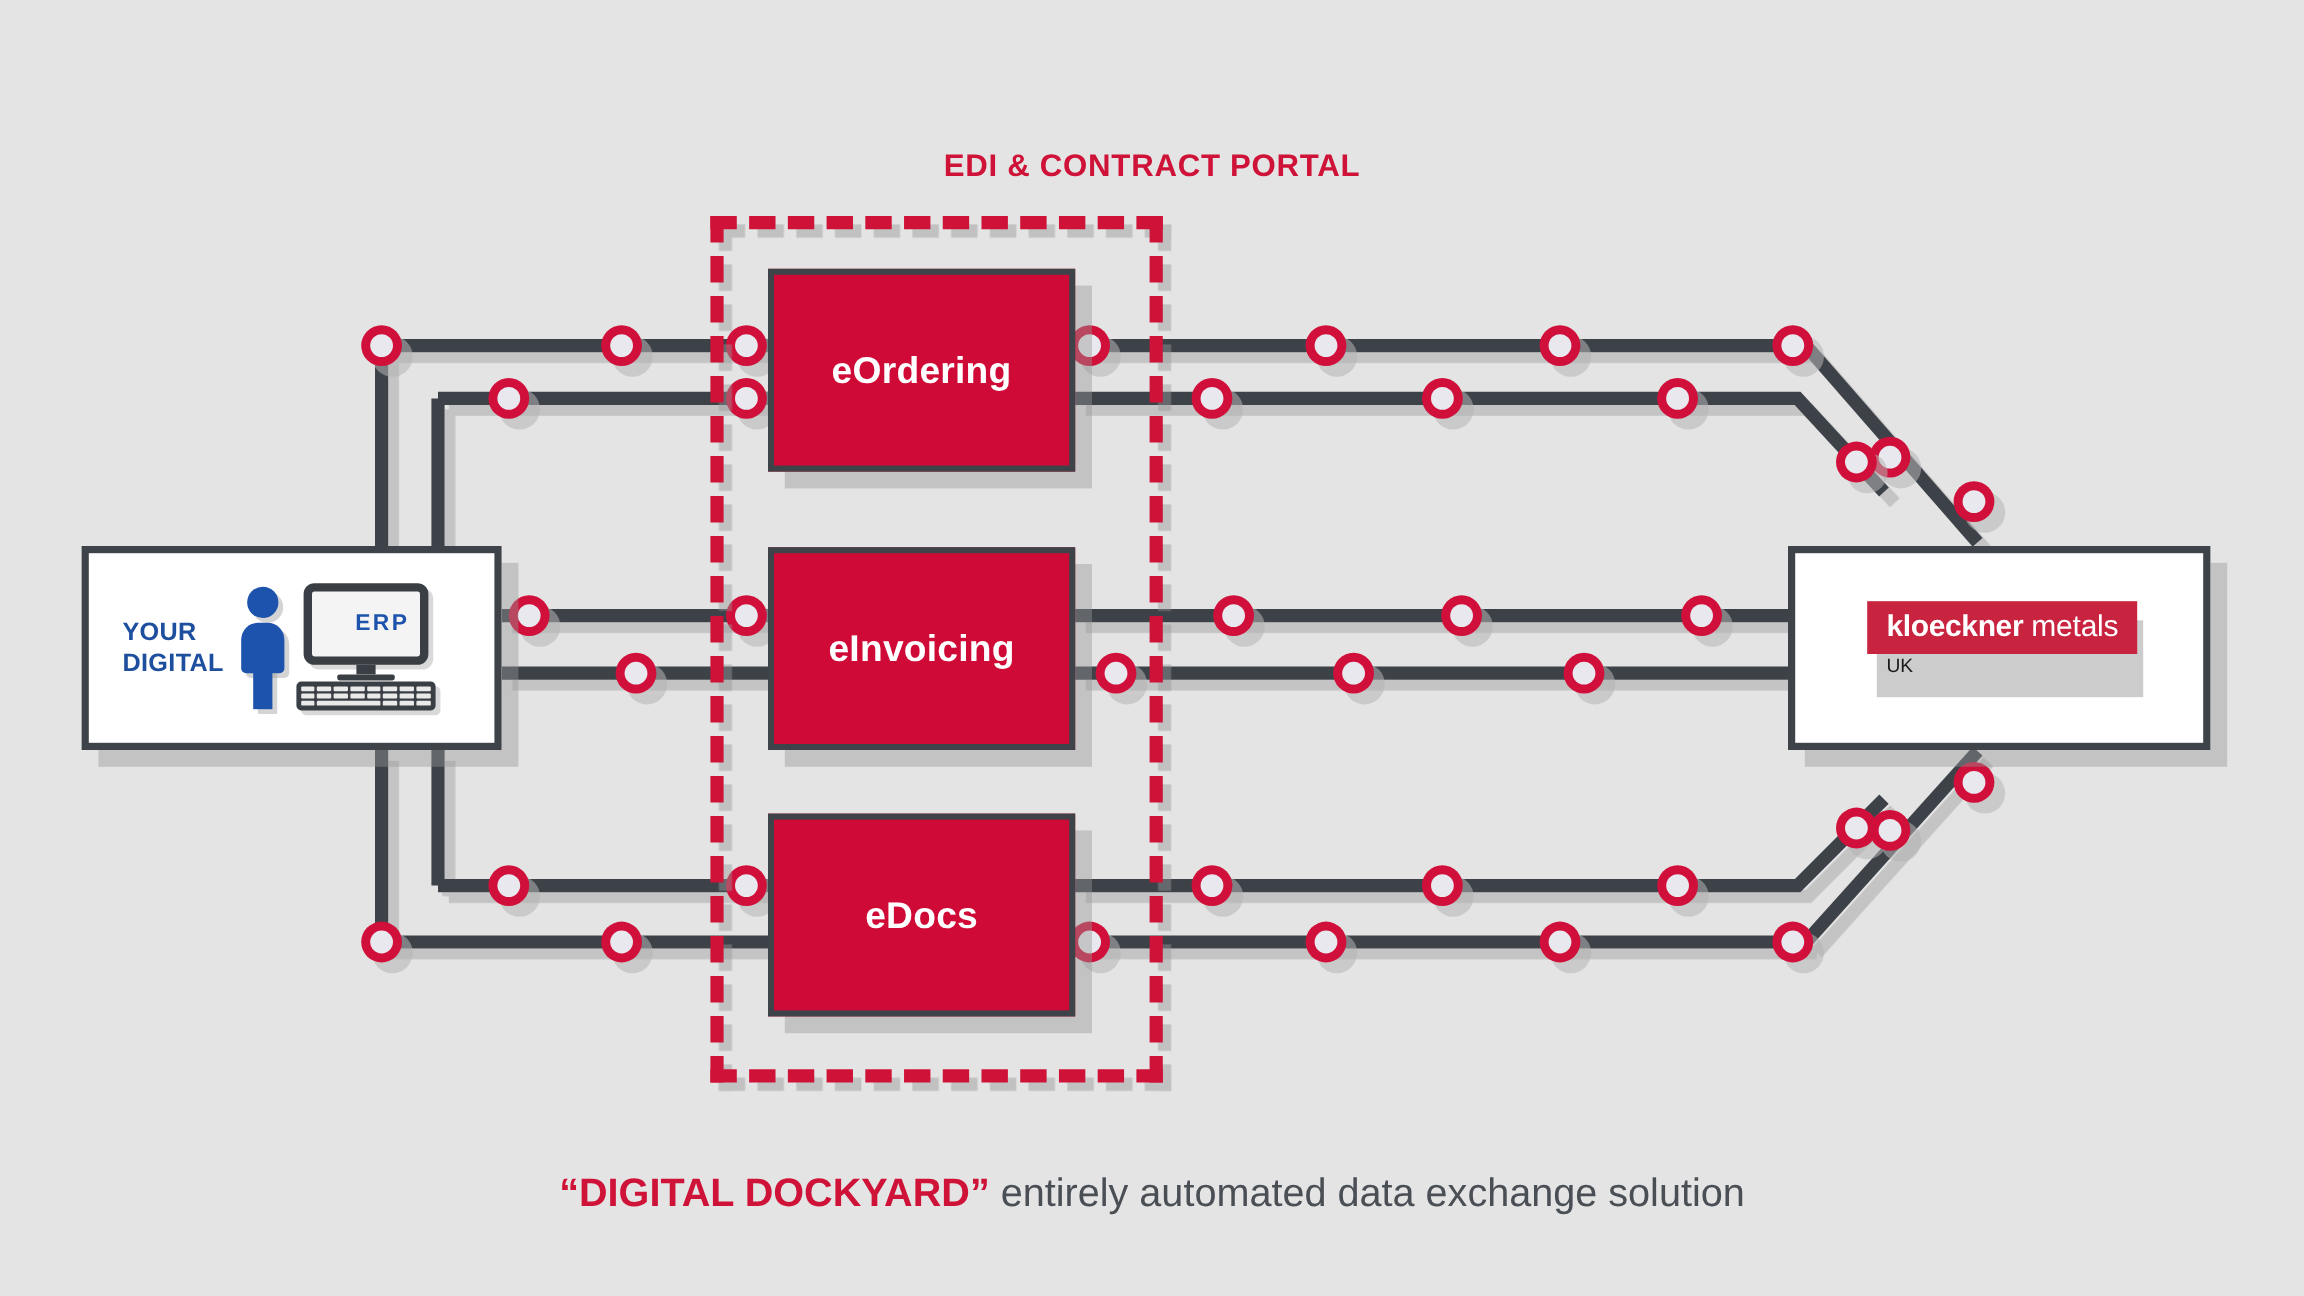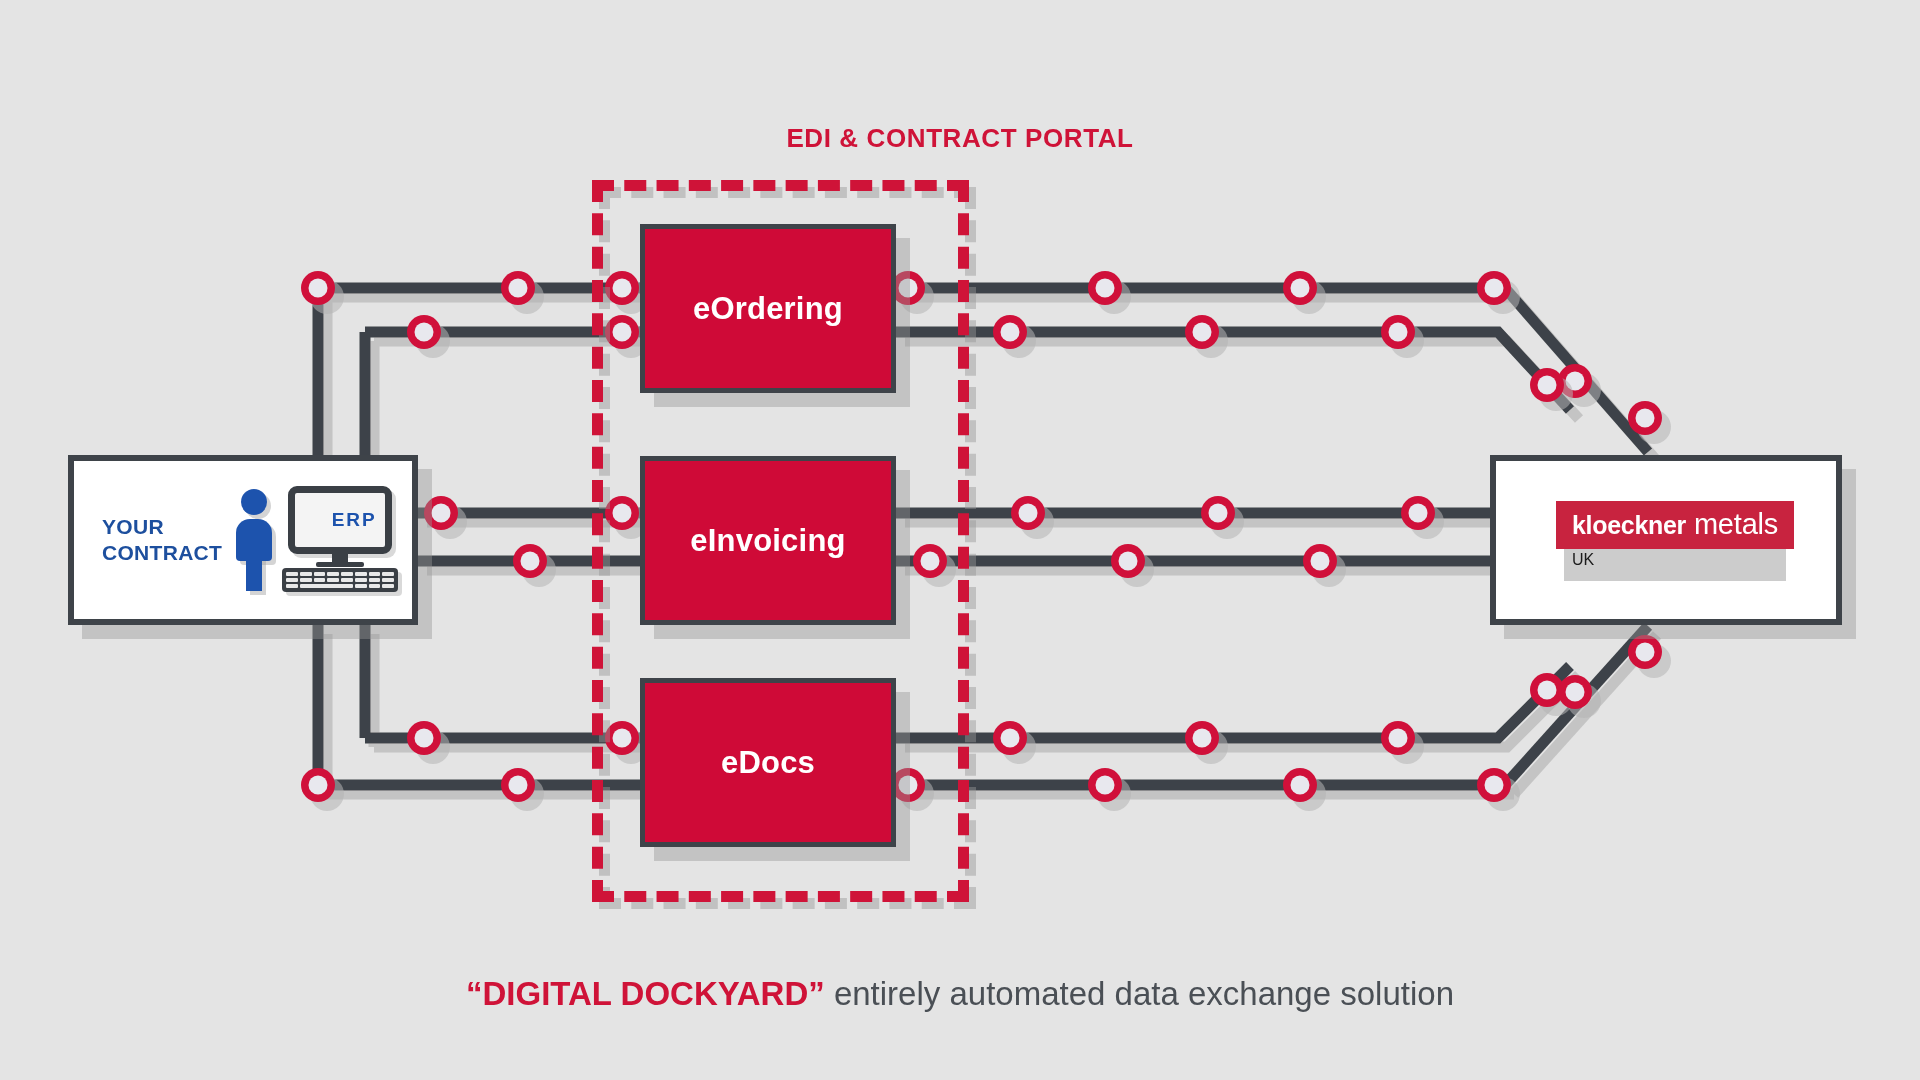--- a/index.html
+++ b/index.html
@@ -112,21 +112,21 @@
   .klo-wrap{position:absolute;left:60px;top:40px;}
   .klo-band{
     position:absolute;left:8px;top:16px;width:222px;height:64px;background:#cccccc;z-index:0;
   }
   .klo-red{
     position:relative;z-index:1;
     background:#c8233f;padding:7px 16px 8px 16px;
     display:inline-block;white-space:nowrap;
   }
   .klo-red .b{color:#fff;font-size:25px;font-weight:bold;letter-spacing:-.3px;}
-  .klo-red .n{color:#fff;font-size:29px;font-weight:normal;letter-spacing:-.2px;}
+  .klo-red .n{color:#fff;font-size:25px;font-weight:normal;letter-spacing:-.2px;}
   .klo-uk{
     position:relative;z-index:1;
     margin-left:16px;margin-top:2px;
     color:#1b1b1b;font-size:16px;
   }
 
   
   .caption{
     position:absolute;left:0;top:975px;width:1920px;text-align:center;
     font-size:33px;white-space:nowrap;
@@ -242,21 +242,21 @@
     <span>eOrdering</span>
   </div>
   <div class="svc svc-docs">
     <span>eDocs</span>
   </div>
 
   <div class="panel panel-business">
     <div class="biz-inner">
       <div class="biz-label">
         <div>YOUR</div>
-        <div>CONTRACT</div>
+        <div>DIGITAL</div>
       </div>
 
       <div class="person">
         <div class="head"></div>
           <div class="body"></div>
           <div class="legs"></div>
       </div>
 
       <div class="monitor">
         <div class="mon-screen">

